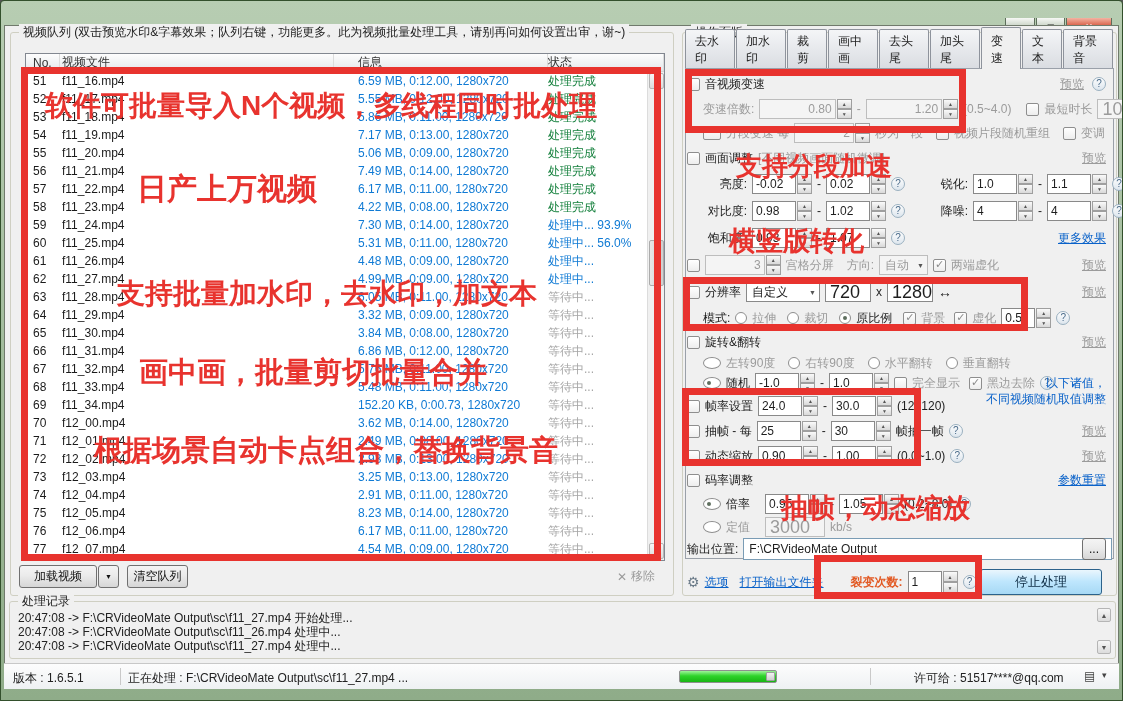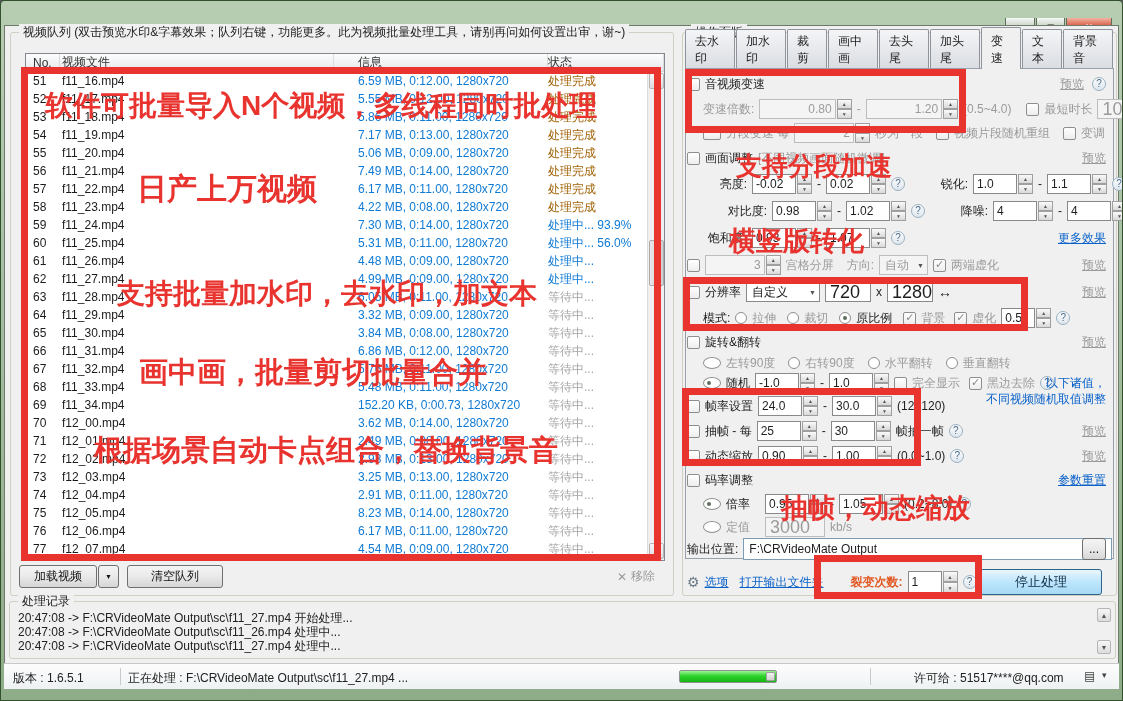--- a/index.html
+++ b/index.html
@@ -27,21 +27,21 @@
   .lheader{display:flex;height:18px;background:linear-gradient(#fdfdfd,#eef0f2 60%,#e4e6e9);border-bottom:1px solid #d5d5d5;
            font-size:12px;color:#333;align-items:center;}
   .lheader>div{border-right:1px solid #dcdcdc;height:100%;display:flex;align-items:center;}
   .c-no{width:34px;padding-left:7px;flex:none;}
   .c-file{width:274px;padding-left:2px;flex:none;}
   .c-info{width:190px;flex:none;color:#0f7ad4;margin-left:24px;}
   .lheader .c-info{color:#333;}
   .c-status{flex:1;}
   .lbody{overflow:hidden;height:486px;}
   .lrow{display:flex;align-items:center;height:18px;font-size:12px;color:#1b1b1b;white-space:nowrap;}
-  .c-status.done{color:#a16207;font-family:Liberation Mono, monospace;} .c-status.proc{color:#0f7ad4;} .c-status.wait{color:#a6a6a6;}
+  .c-status.done{color:#15803d;font-family:Liberation Mono, monospace;} .c-status.proc{color:#0f7ad4;} .c-status.wait{color:#a6a6a6;}
   .vscroll{position:absolute;top:18px;right:0;width:17px;bottom:0;background:#f0f0f0;border-left:1px solid #dcdcdc;}
   .sarrow{position:absolute;left:1px;width:15px;height:16px;background:linear-gradient(#f6f6f6,#dcdcdc);
           border:1px solid #b5b5b5;border-radius:2px;font-size:7px;color:#555;display:flex;align-items:center;justify-content:center;}
   .sthumb{position:absolute;left:1px;width:15px;background:linear-gradient(90deg,#e7e7e7,#cfcfcf);border:1px solid #ababab;border-radius:2px;}
   
   .btn{display:inline-flex;align-items:center;justify-content:center;border:1px solid #707070;border-radius:3px;
        background:linear-gradient(#f4f4f4,#ebebeb 45%,#d6d6d6);font-size:12px;color:#111;}
   .flatbtn{display:inline-flex;align-items:center;color:#9a9a9a;font-size:12px;gap:4px;}
   
   .tabbar{position:absolute;left:684px;top:44px;width:429px;height:24px;display:flex;align-items:flex-end;}
@@ -288,21 +288,21 @@
         <div class="vscroll">
           <div class="sarrow" style="top:1px;">▲</div>
           <div class="sthumb" style="top:168px;height:46px;"></div>
           <div class="sarrow" style="bottom:1px;">▼</div>
         </div>
       </div>
 
       <div style="position:absolute;left:8px;bottom:7px;display:flex;align-items:center;">
         <div class="btn" style="width:78px;height:23px;">加载视频</div>
         <div class="btn" style="width:21px;height:23px;font-size:7px;margin-left:1px;">▼</div>
-        <div class="btn" style="width:96px;height:23px;margin-left:8px;">清空队列</div>
+        <div class="btn" style="width:61px;height:23px;margin-left:8px;">清空队列</div>
       </div>
       <div class="flatbtn" style="position:absolute;right:18px;bottom:10px;">
         <span>✕</span>
         <span>移除</span>
       </div>
     </div>
 
     <div class="group" style="left:677px;top:6px;width:435px;height:564px;">
       <span class="glabel">操作面版</span>
     </div>
@@ -402,21 +402,21 @@
     <span>-</span>
     <span class="spin">
         <span class="box">1.1</span>
         <span class="ud">
           <span>▲</span>
           <span>▼</span>
         </span>
       </span>
     <span class="help">?</span>
   </div>
-  <div class="prow" style="top:199px;padding-left:20px;">
+  <div class="prow" style="top:199px;">
     <span class="flab">对比度:</span>
     <span class="spin">
         <span class="box">0.98</span>
         <span class="ud">
           <span>▲</span>
           <span>▼</span>
         </span>
       </span>
     <span>-</span>
     <span class="spin">

